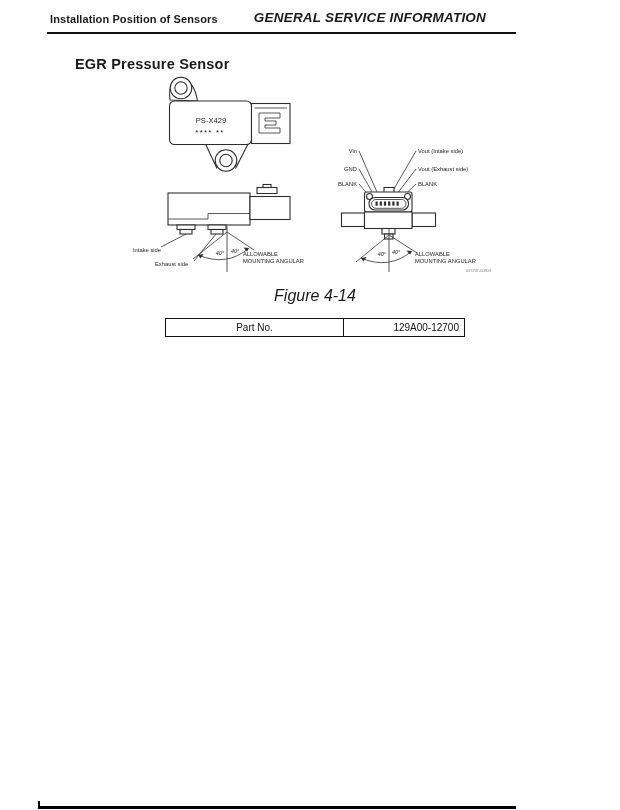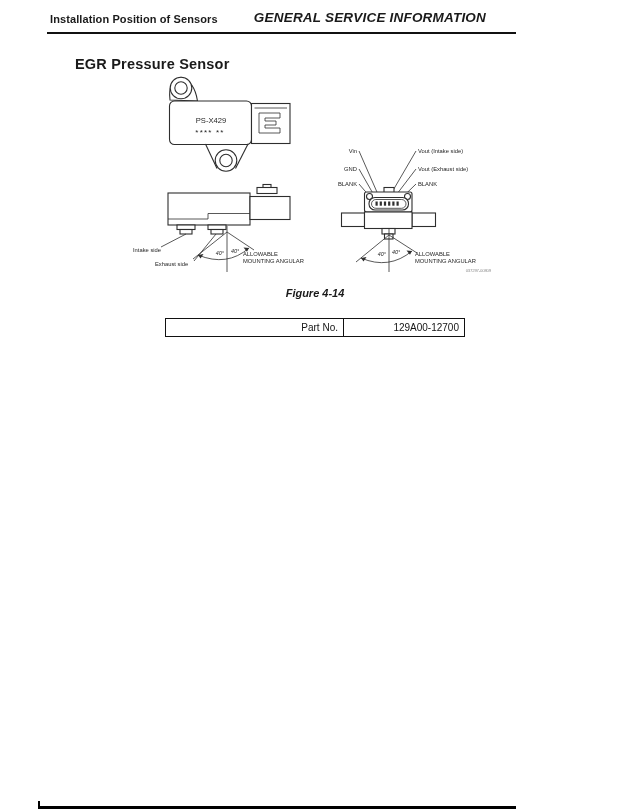--- a/index.html
+++ b/index.html
@@ -6,24 +6,24 @@
   .page{
     position:relative;width:516px;height:810px;background:#ffffff;overflow:hidden;
     font-family:"Liberation Sans", sans-serif;color:#1a1a1a;
   }
   .hdr-left{position:absolute;left:50px;top:13px;font-size:11px;font-weight:bold;letter-spacing:.1px;}
   .hdr-right{position:absolute;right:30px;top:10px;font-size:13.5px;font-weight:bold;letter-spacing:.2px;font-style:italic;}
   .hdr-rule{position:absolute;left:47px;top:32px;width:543px;height:2px;background:#111;}
   .sec-title{position:absolute;left:59px;top:40px;font-size:14.5px;font-weight:bold;margin:16px;letter-spacing:.2px;}
   .fig-svg{position:absolute;left:0;top:0;}
   .fig-caption{position:absolute;left:160px;top:287px;width:310px;text-align:center;
-    font-size:11px;font-weight:bold;font-style:italic;}
+    font-size:16px;font-weight:normal;font-style:italic;}
   .spec-table{position:absolute;left:165px;top:318px;border-collapse:collapse;font-size:10px;color:#141414;}
   .spec-table td{border:1.3px solid #111;height:17px;padding:0 5px;}
-  .spec-table td.lbl{width:167px;text-align:right;}
+  .spec-table td.lbl{width:167px;text-align:center;}
   .spec-table td.val{width:110px;text-align:right;}
   .bottom-rule{position:absolute;left:38px;top:806px;width:552px;height:2.6px;background:#000;}
   .bottom-tick{position:absolute;left:38px;top:801px;width:1.6px;height:6px;background:#000;}
   svg .ln{stroke:#2e2e2e;stroke-width:1.1;fill:none;}
   svg .shape{stroke:#2e2e2e;stroke-width:1.1;fill:#ffffff;}
   svg .thin{stroke:#2e2e2e;stroke-width:0.8;fill:none;}
   svg text{font-family:"Liberation Sans", sans-serif;fill:#1f1f1f;}
   svg .lab{font-size:5.8px;}
   svg .ang{font-size:5.4px;font-style:italic;}
   svg .code{font-size:4.3px;fill:#8f8f8f;letter-spacing:-0.2px;}

